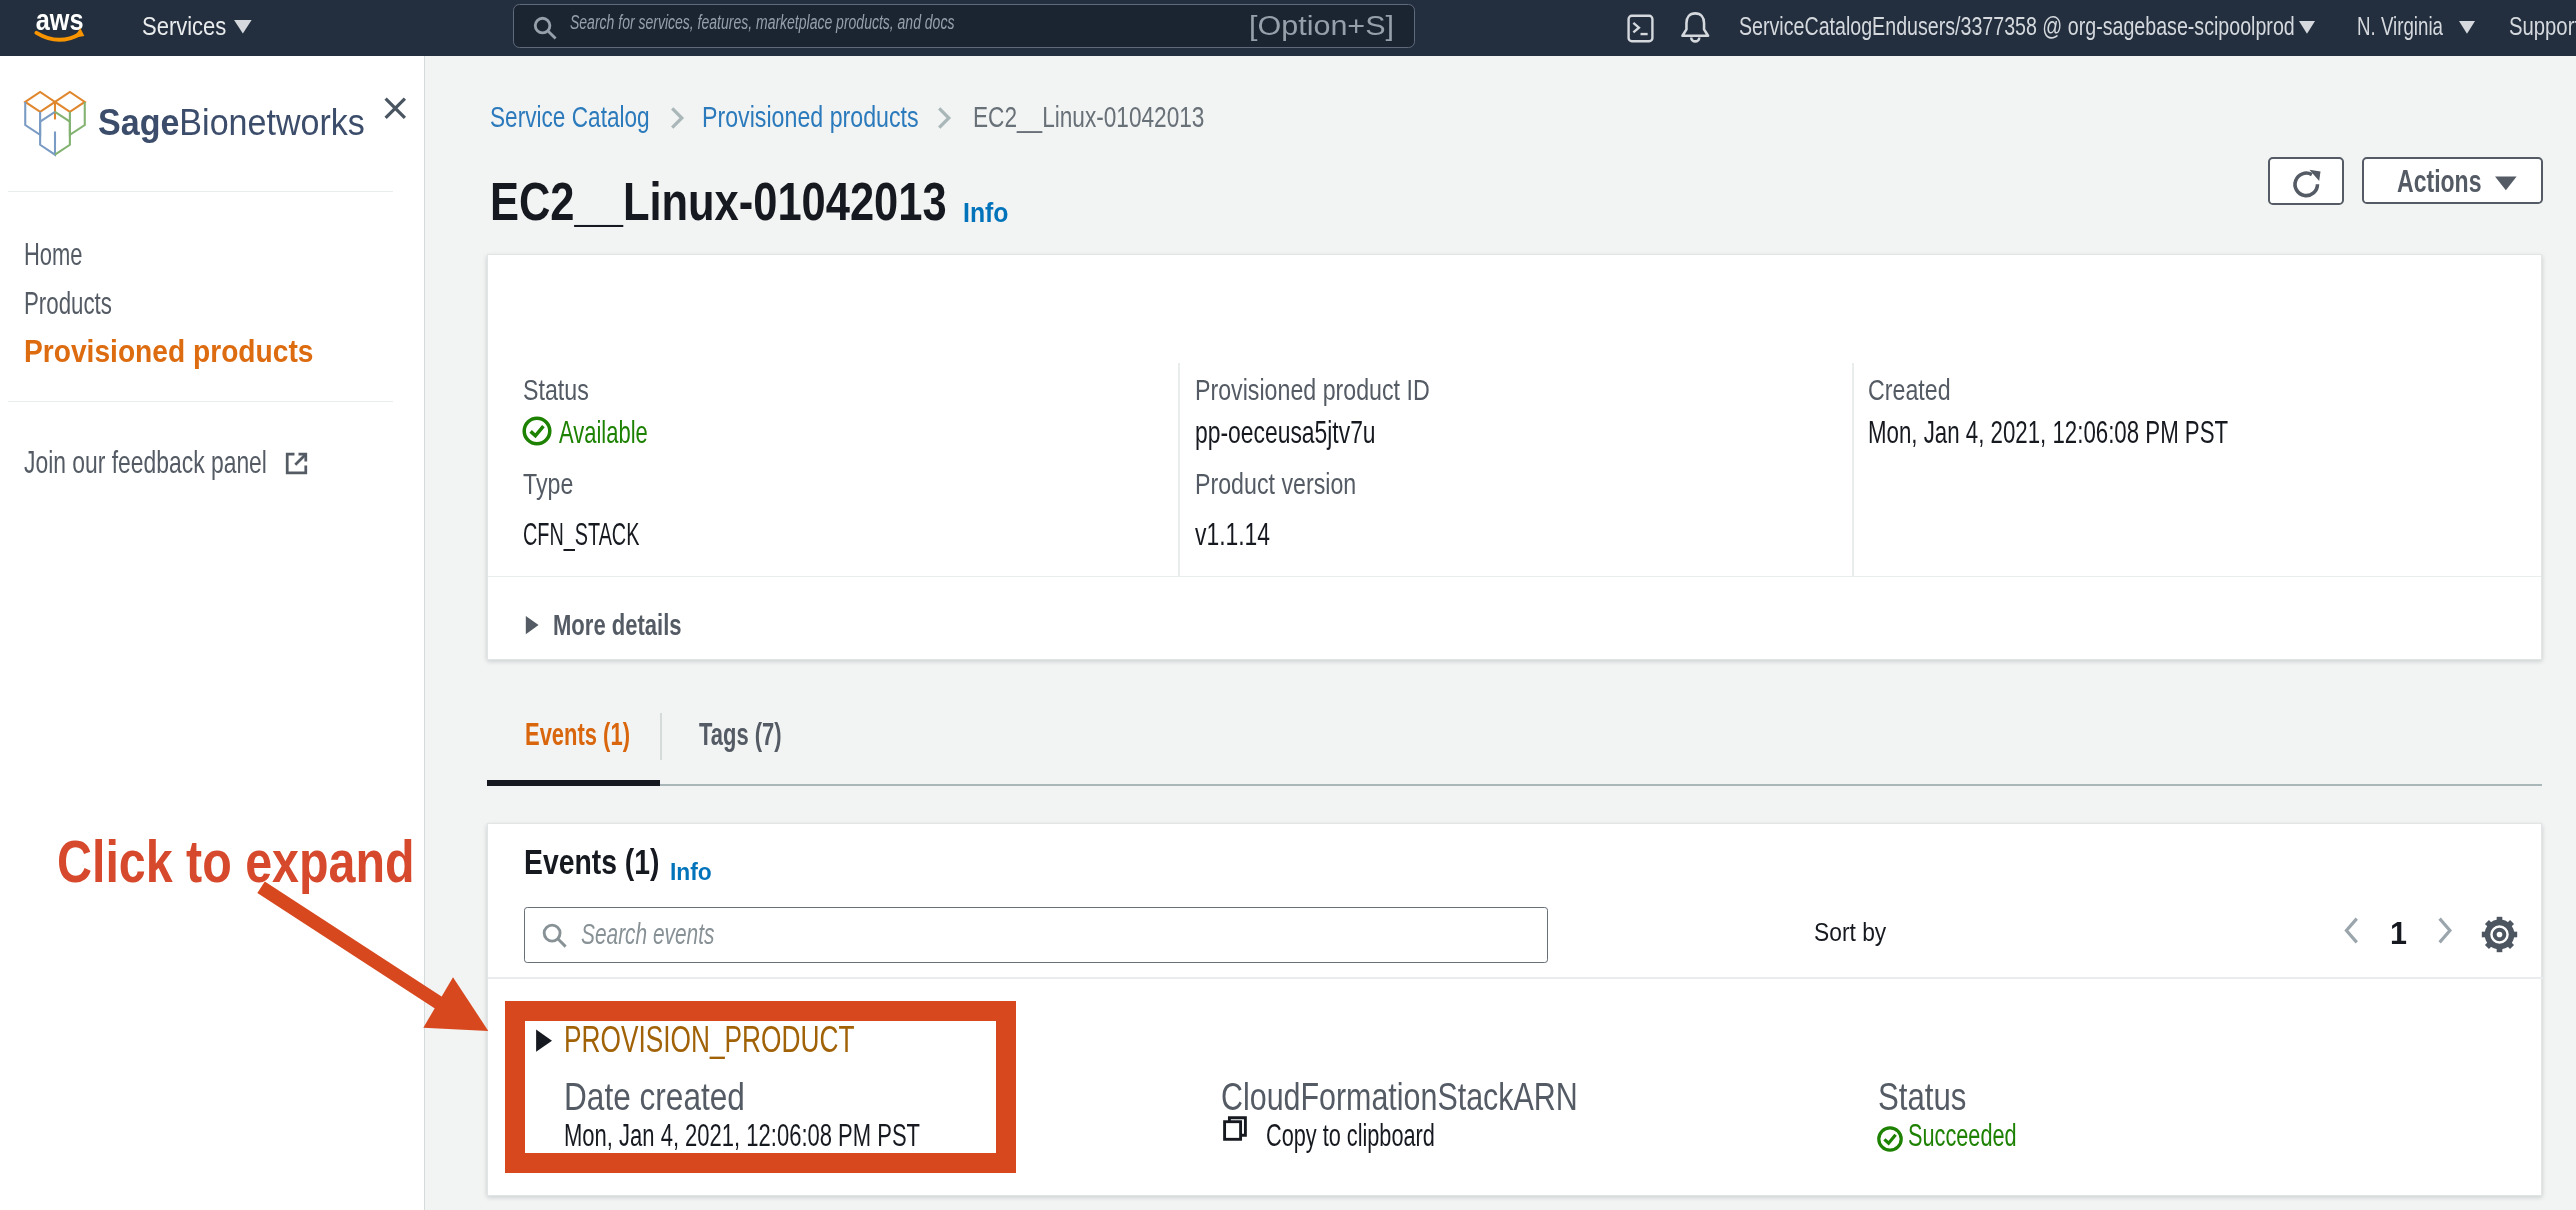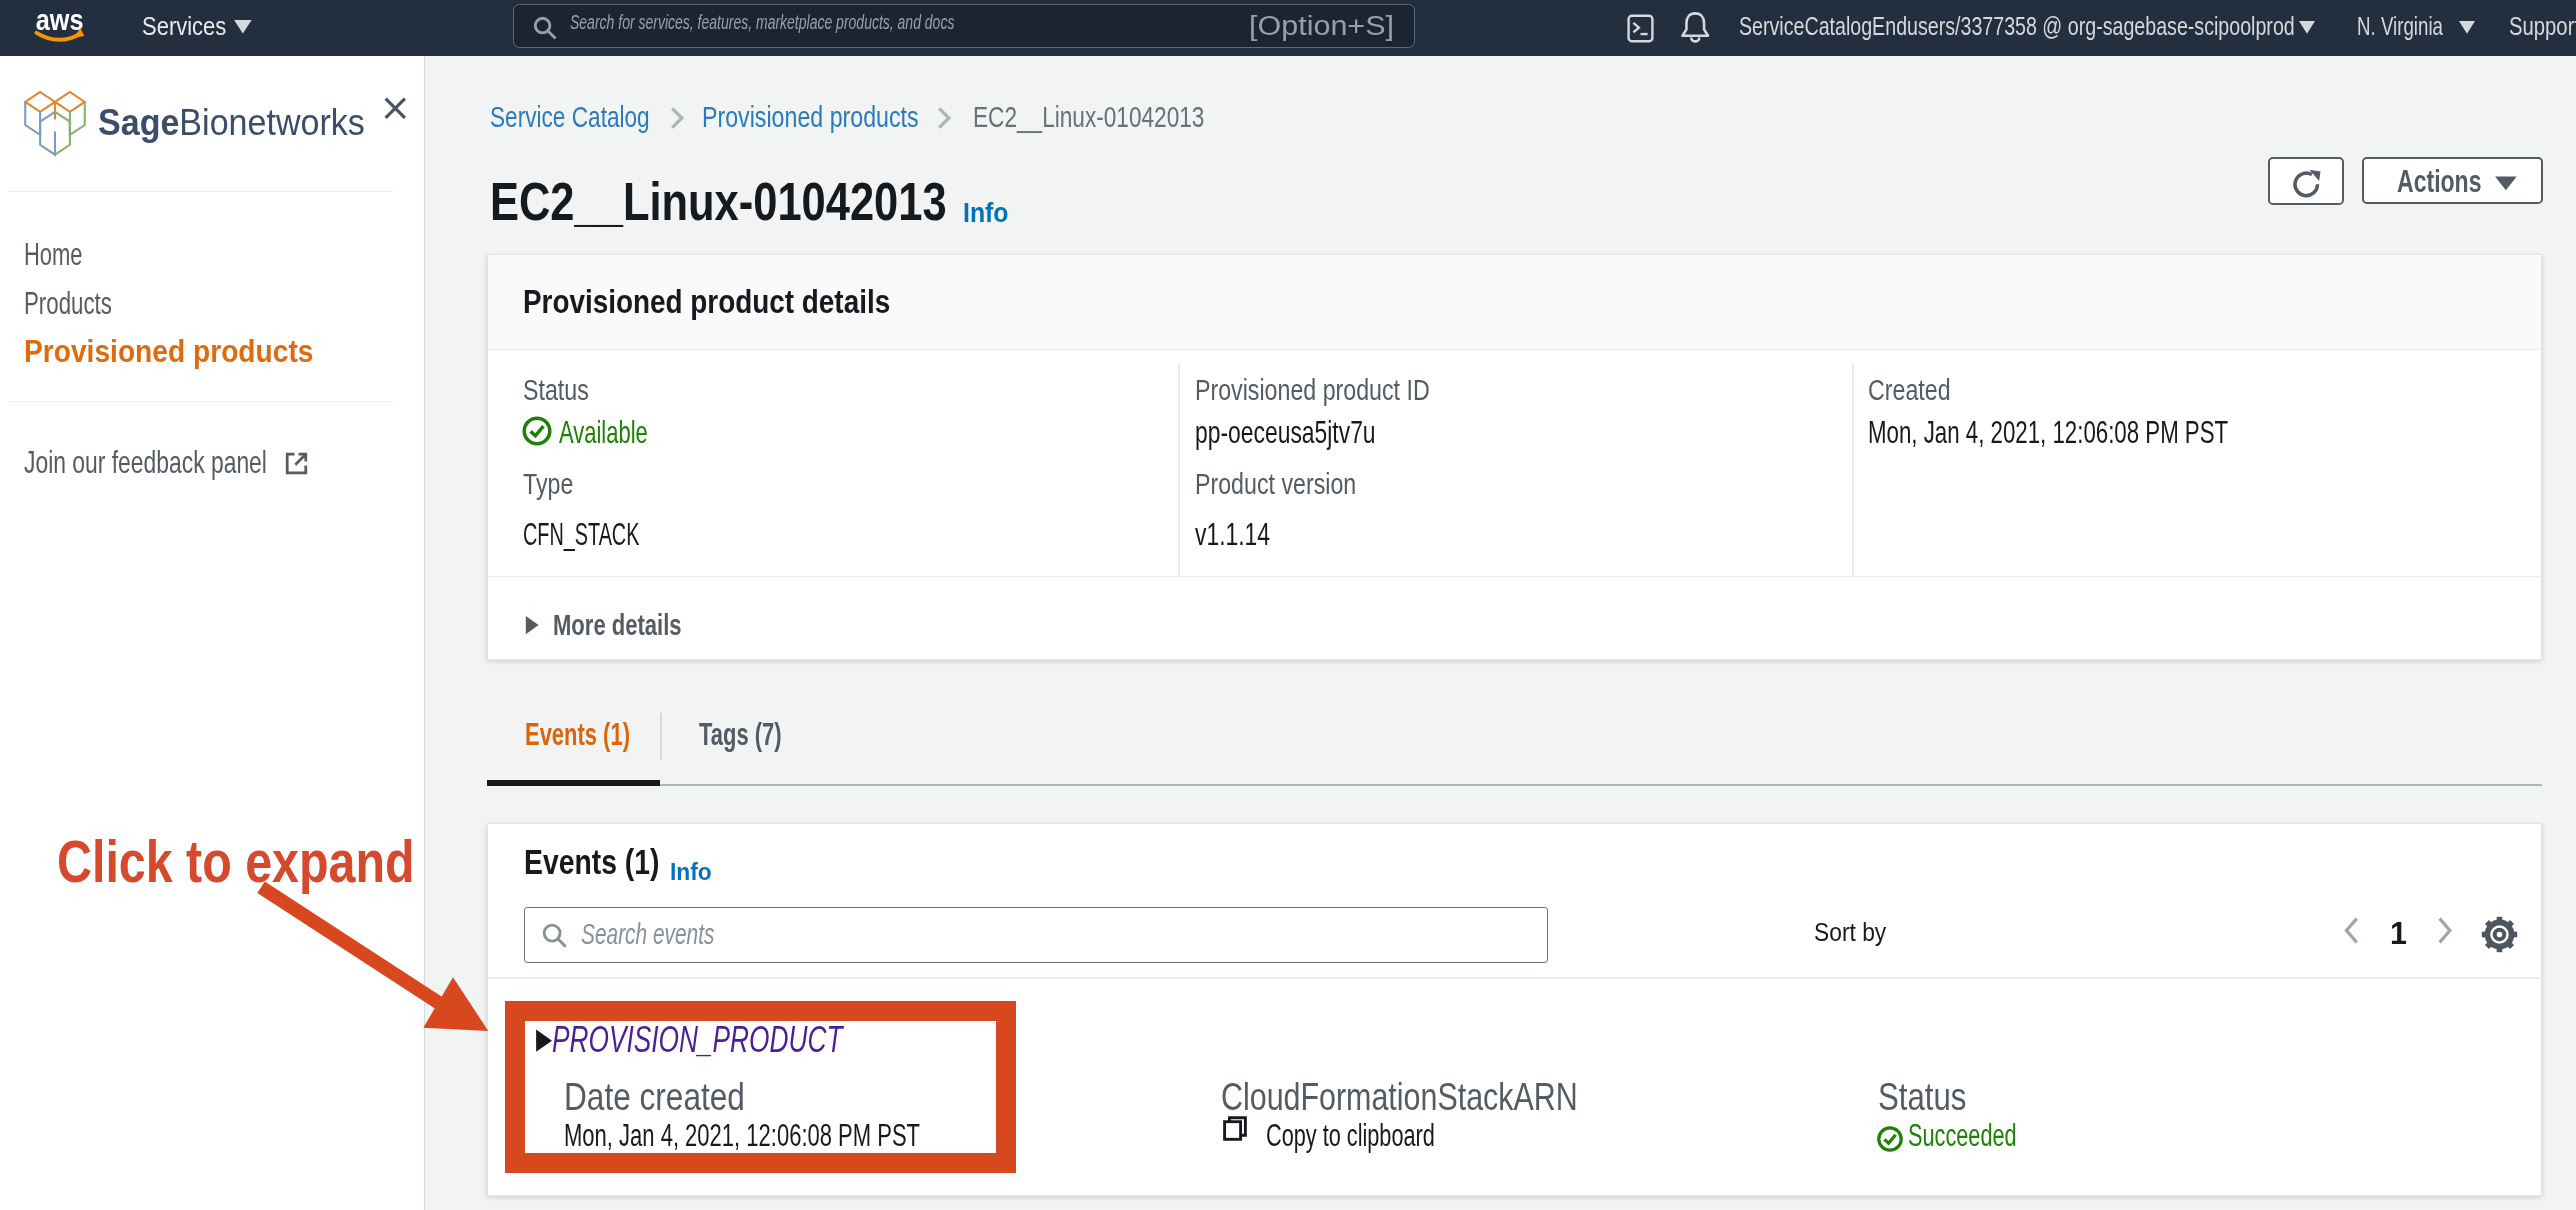--- a/index.html
+++ b/index.html
@@ -55,21 +55,21 @@
   #card-events h2 { position:absolute; left:36px; top:17.7px; font-size:35px; font-weight:700; color:#16191f; }
   #ev-search { position:absolute; left:36px; top:83px; width:1024px; height:56px; border:1.6px solid #687078; border-radius:3.2px; background:#fff; }
   #ev-search .ph { position:absolute; left:56px; top:9.6px; font-size:29px; font-style:italic; color:#879196; }
   #sortby { position:absolute; left:1326px; top:93px; font-size:26.5px; color:#16191f; }
   #select { position:absolute; left:1407px; top:82px; width:322px; height:50px; border:1.6px solid #879196; border-radius:3.2px; background:#fff; }
   #select .v { position:absolute; left:18.5px; top:7.2px; font-size:28px; color:#16191f; }
   #pag { position:absolute; top:90px; left:1846px; }
   #ev-div { position:absolute; left:0px; top:153px; width:2055px; height:1.6px; background:#eaeded; }
 
   
-  #ev-title { position:absolute; left:64px; top:195px; font-size:37px; color:#4c1d95;font-style:italic; }
+  #ev-title { position:absolute; left:76px; top:195px; font-size:37px; color:#a16207; }
   #ev-tri { position:absolute; left:44px; top:204px; }
   .ev-lbl { position:absolute; top:251px; font-size:39px; color:#545b64; }
   .ev-val { position:absolute; top:294px; font-size:31px; color:#16191f; }
 
   
   #note { position:absolute; left:57px; top:828px; font-size:59px; font-weight:700; color:#d6492c; }
   #redrect { position:absolute; left:505px; top:1001px; width:511px; height:172px; border:20px solid #d8481f; }
 </style>
 </head>
 <body>
@@ -173,23 +173,20 @@
   </svg>
 </div>
 <div class="btn" id="btn-actions">
   <span class="abs" style="left:33px;top:4px;font-size:32px;font-weight:700;color:#545b64;"><span class="n" style="transform:scaleX(.72);">Actions</span></span>
   <svg class="abs" style="left:131px;top:16px;" width="21.7" height="16" viewBox="0 0 27 20">
       <polygon points="0,2 27,2 13.5,19" fill="#545b64"></polygon>
     </svg>
 </div>
 
 <div class="card" id="card-details">
-  <div class="hdr">
-      <h2><span class="n" style="transform:scaleX(.82);">Provisioned product details</span></h2>
-    </div>
 
   <div class="vdiv" style="left:690px; top:108px; height:213px;"></div>
   <div class="vdiv" style="left:1364px; top:108px; height:213px;"></div>
 
   <span class="lbl" style="left:35px; top:119px;"><span class="n" style="transform:scaleX(.8);">Status</span></span>
   <svg class="abs" style="left:33px;top:160px;" width="32" height="32" viewBox="0 0 40 40">
       <circle cx="20" cy="20" r="16" fill="none" stroke="#1d8102" stroke-width="4.4"></circle>
       <path d="M12 20.5 L18 26 L28 14" fill="none" stroke="#1d8102" stroke-width="4.4"></path>
     </svg>
   <span class="val green" style="left:71px; top:160px;"><span class="n" style="transform:scaleX(.72);">Available</span></span>

